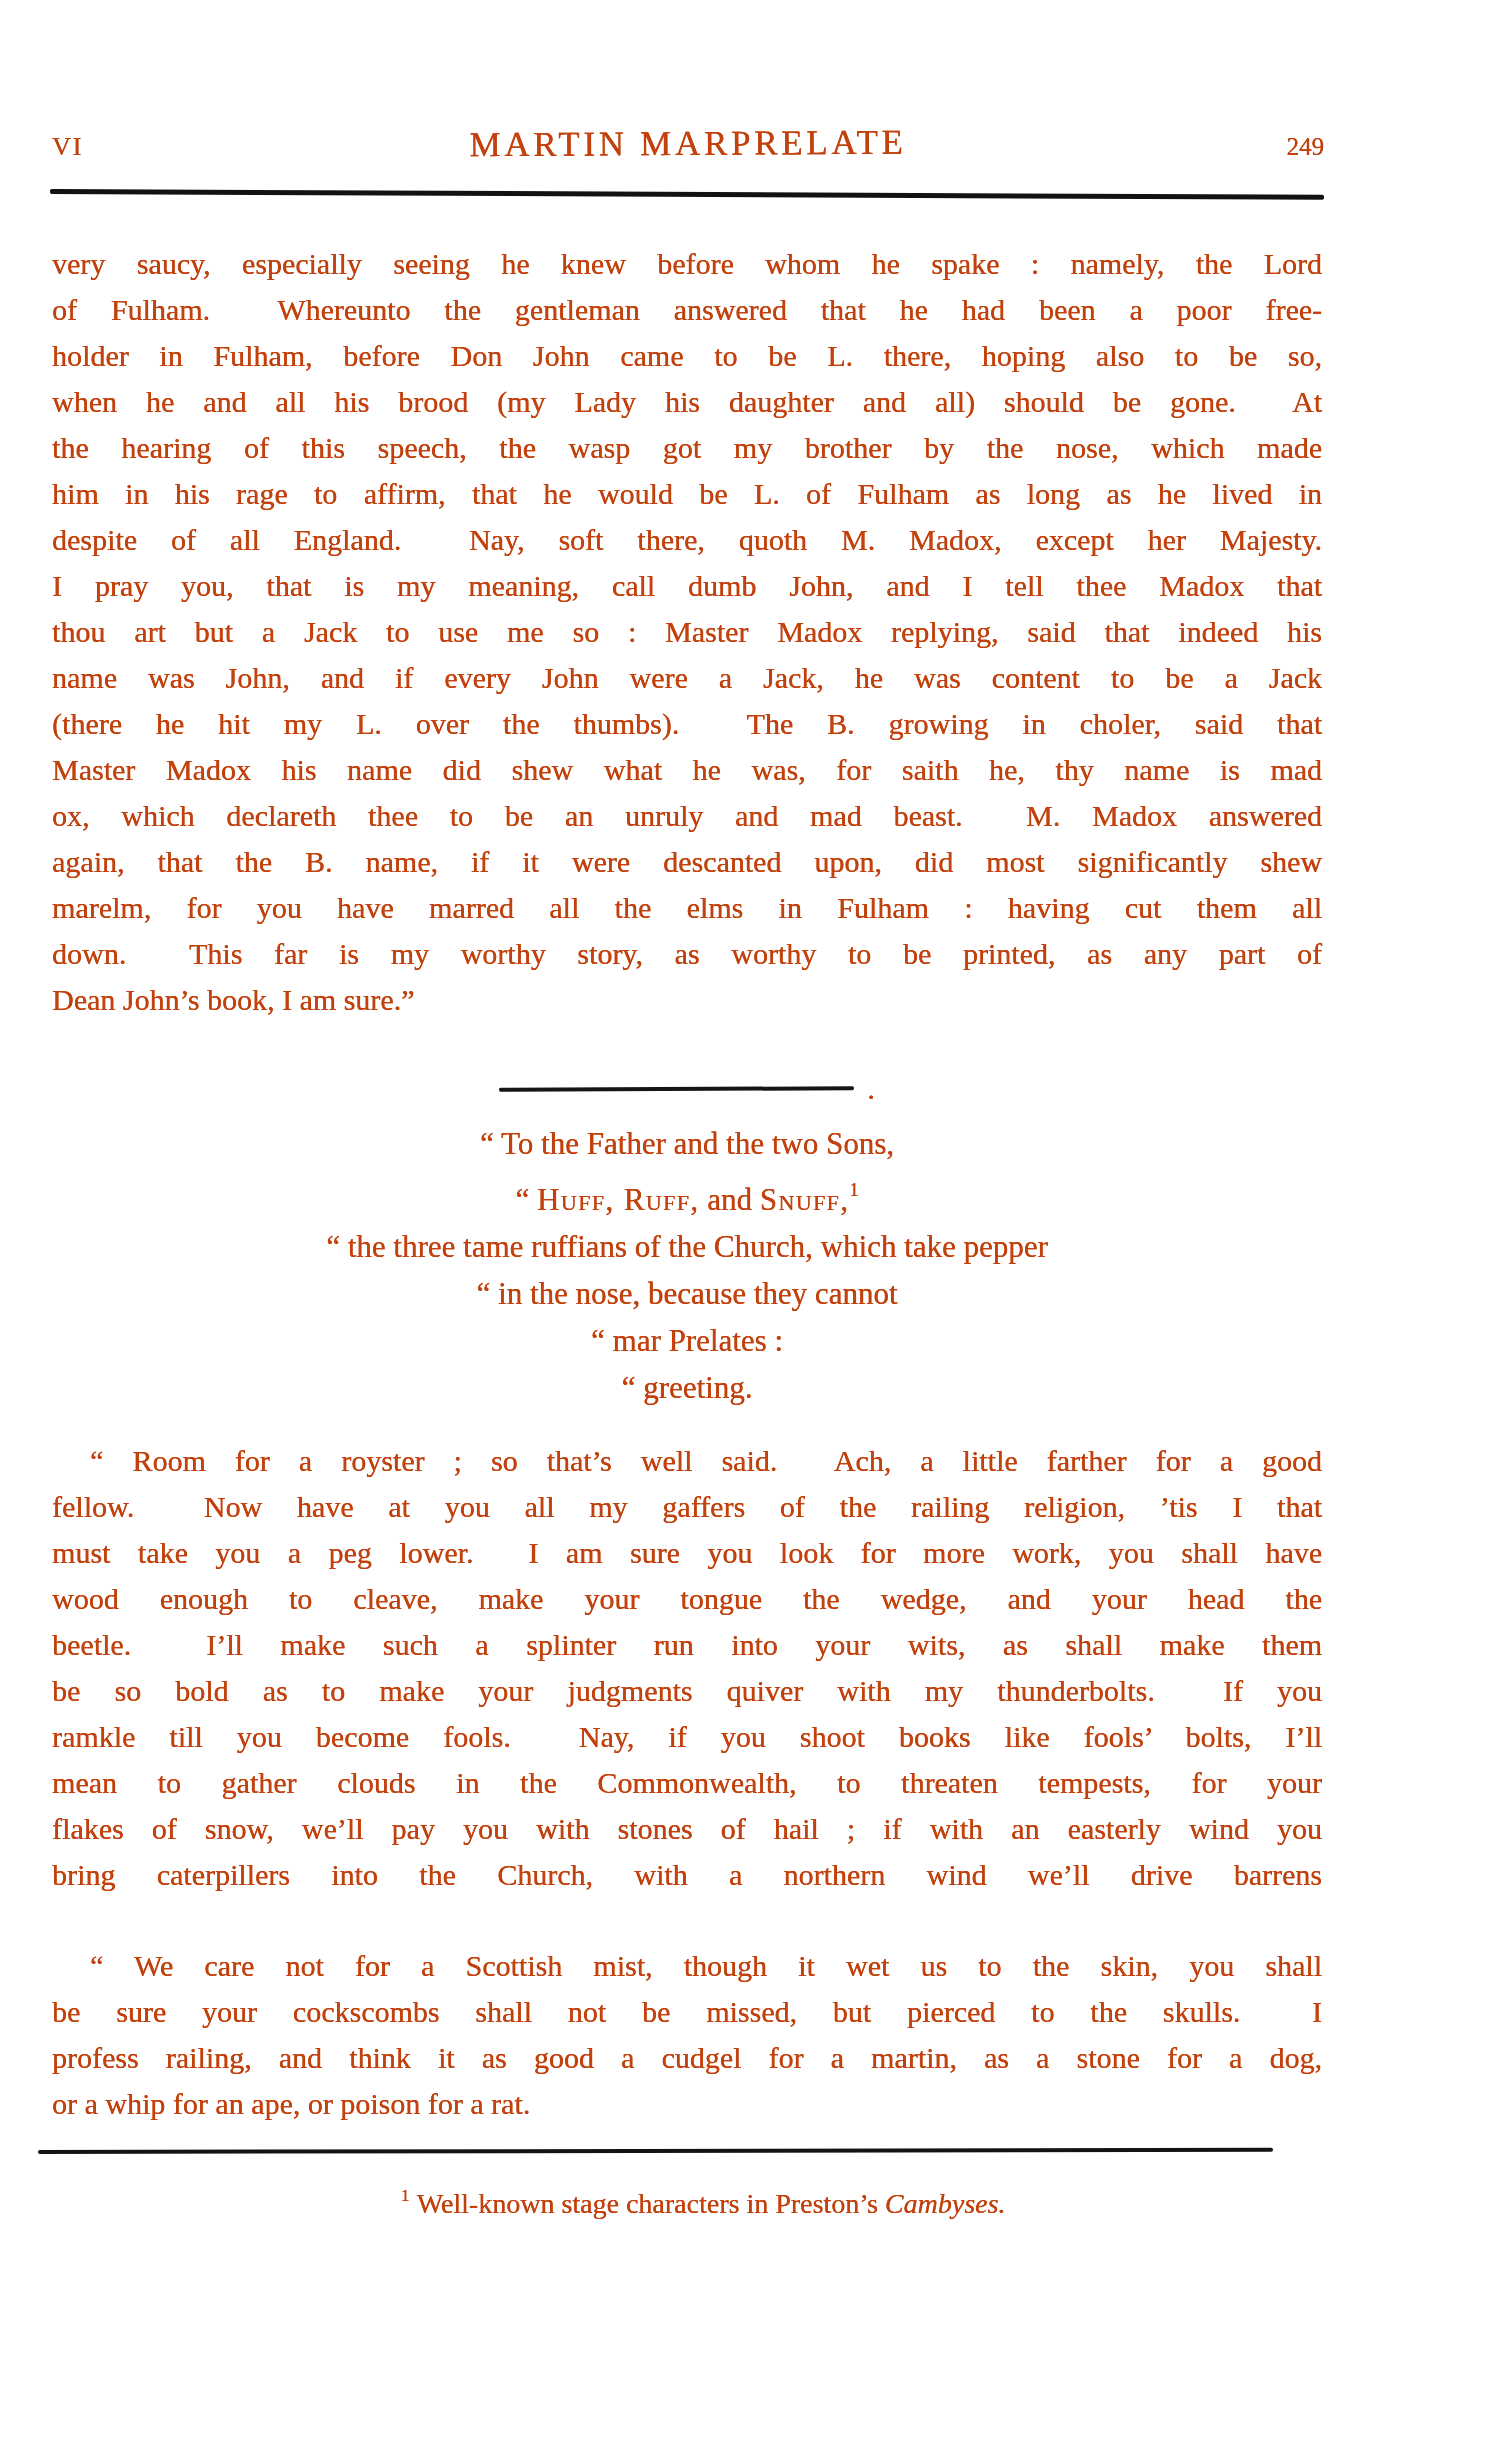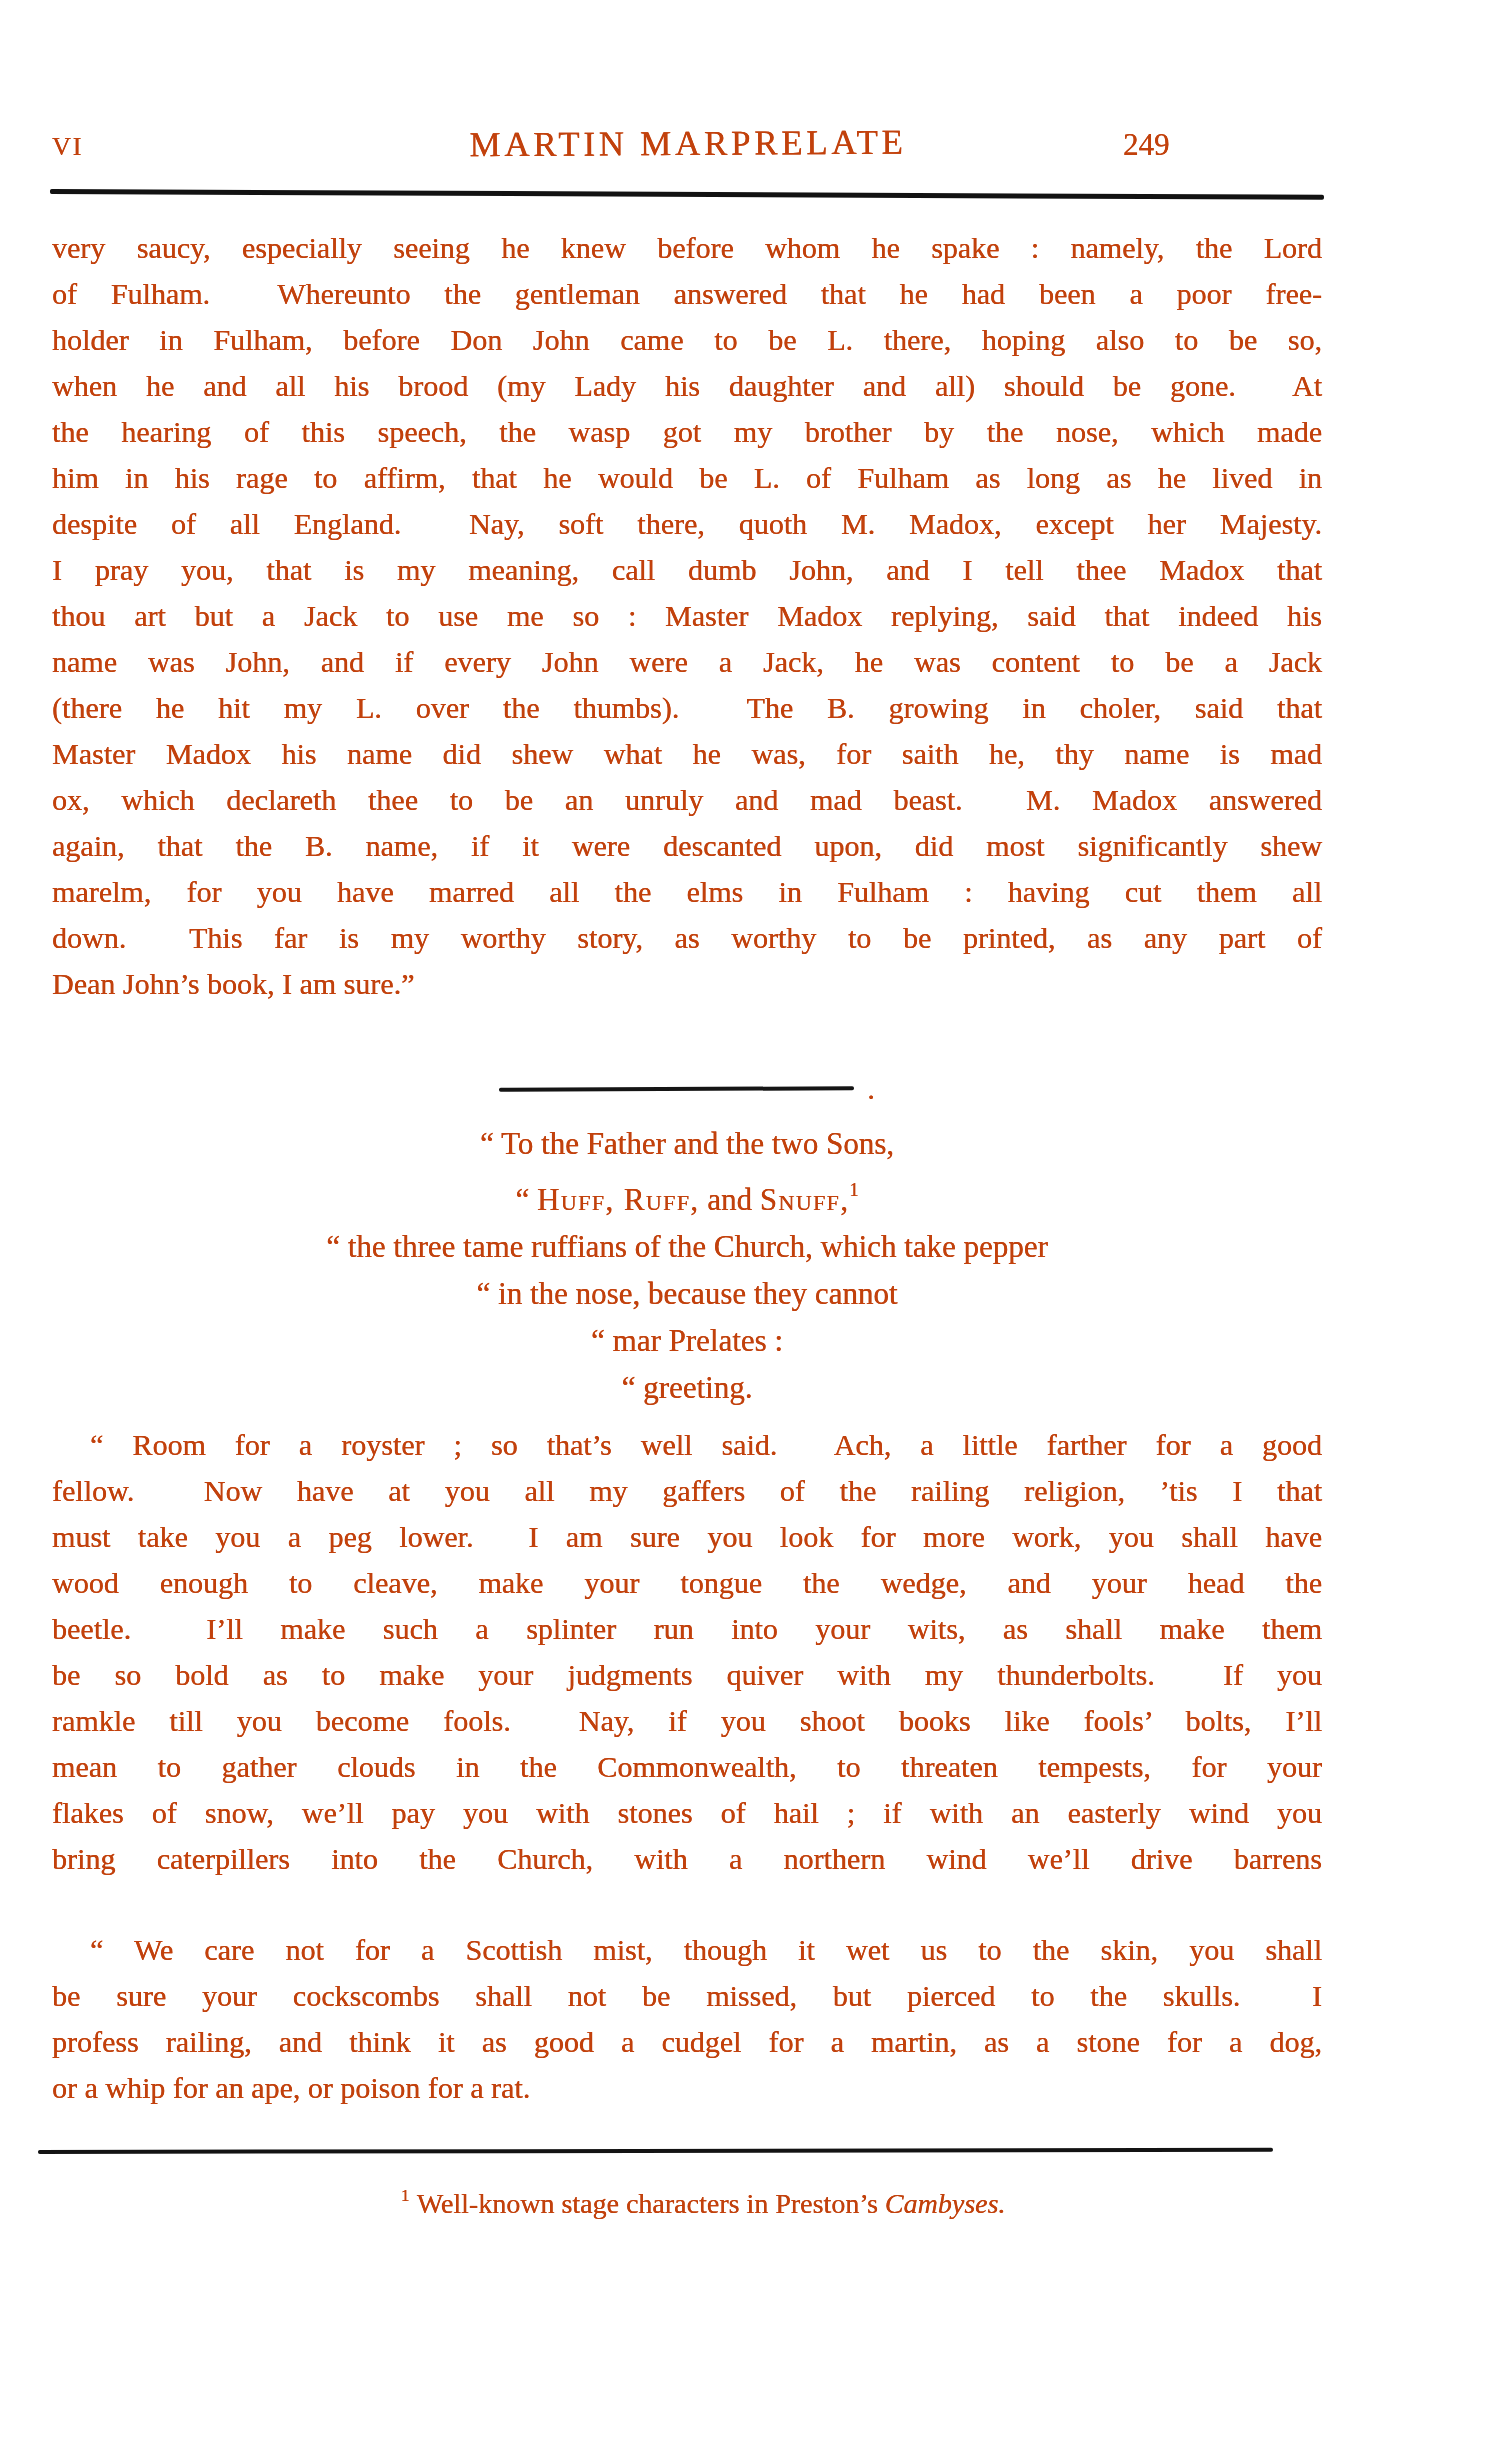--- a/index.html
+++ b/index.html
@@ -14,30 +14,30 @@
   }
   .ink { text-shadow: 0.3px 0 0 currentColor; }
 
   
   .header {
     position: absolute; top: 124px; left: 52px; width: 1272px;
     display: flex; align-items: baseline;
   }
   .header .sec   { width: 201px; text-align: left; font-size: 26px; letter-spacing: 1.8px; font-variant: small-caps; }
   .header .title { flex: 1; text-align: center; font-size: 35px; letter-spacing: 3.7px; transform: rotate(-0.35deg); }
-  .header .pno   { width: 201px; text-align: left; font-size: 31px; }
+  .header .pno   { width: 201px; text-align: right; font-size: 25px; }
 
   .header-rule {
     position: absolute; top: 189px; left: 50px; width: 1274px; height: 4.6px;
     background: #121212; transform: rotate(0.26deg); transform-origin: left center;
     border-radius: 1.8px;
   }
 
   
-  .para { position: absolute; left: 52px; width: 1270px; font-size: 30px; line-height: 46px; }
+  .para { position: absolute; left: 52px; width: 1270px; font-size: 30px; line-height: 46px; margin-top: 16px; }
   .jline  { text-align: justify; text-align-last: justify; white-space: normal; }
   .endline{ text-align-last: left; }
   .indent { text-indent: 38px; }
 
   .para-1 { top: 225px; }
   .para-2 { top: 1422px; }
   .para-3 { top: 1927px; }
 
   
   .divider { position: absolute; top: 1072px; left: 52px; width: 1270px; height: 46px; text-align: center; }

